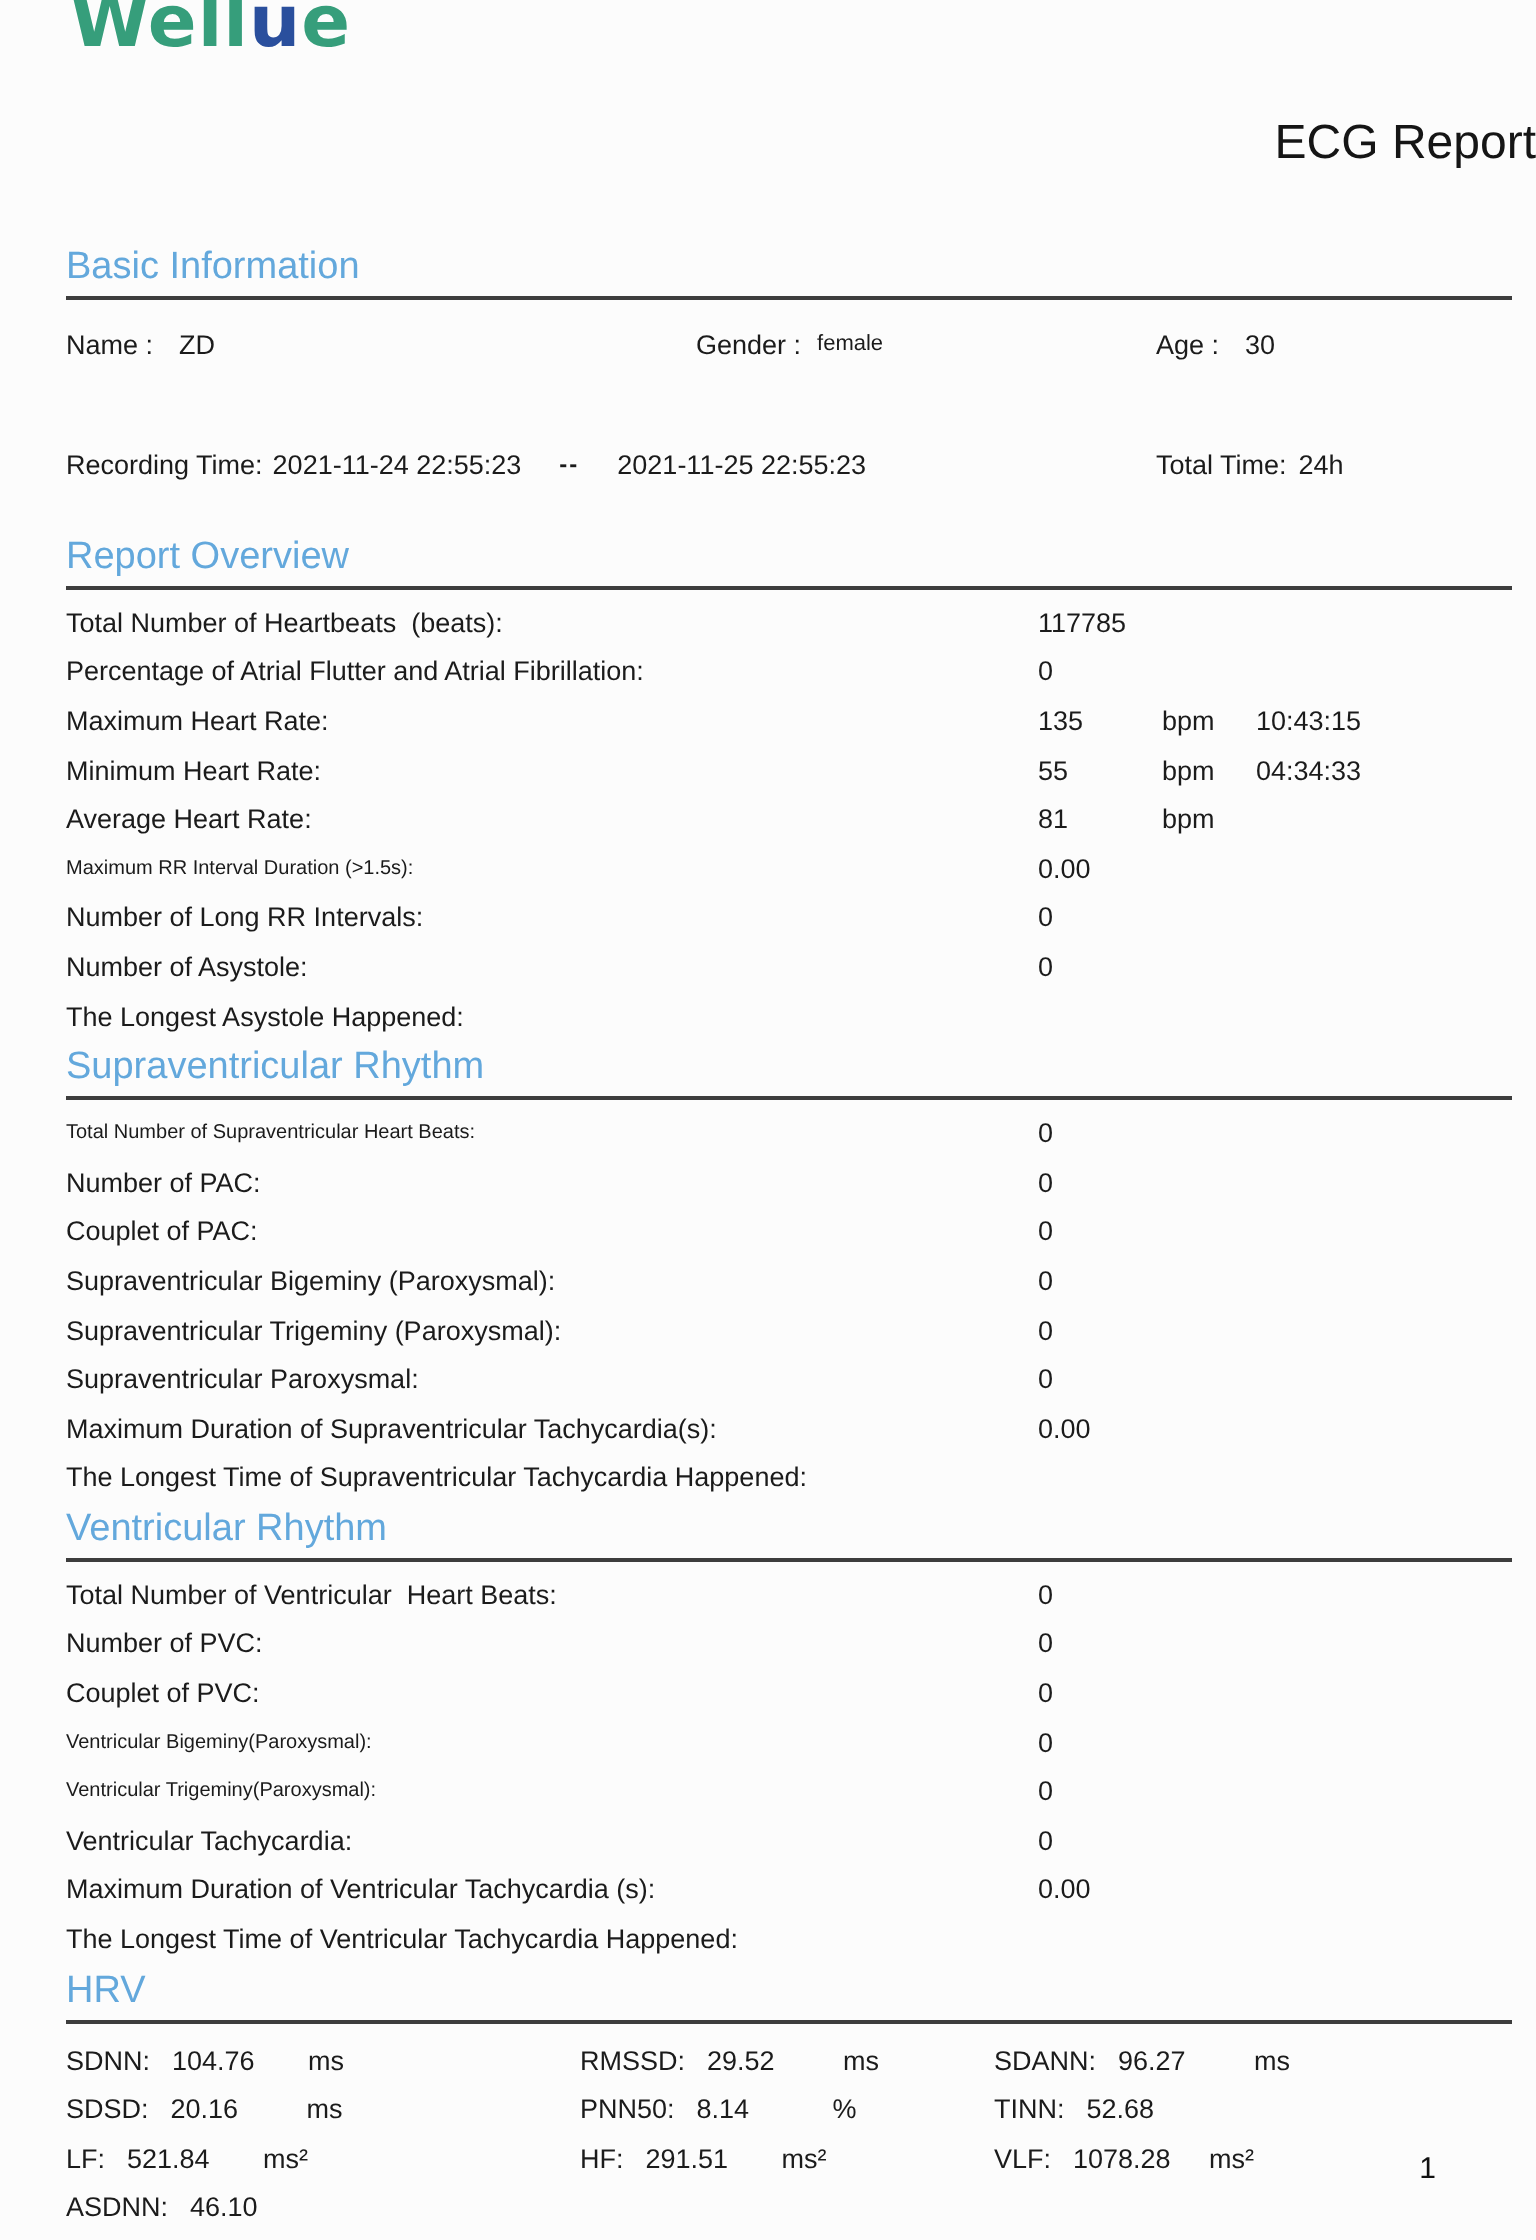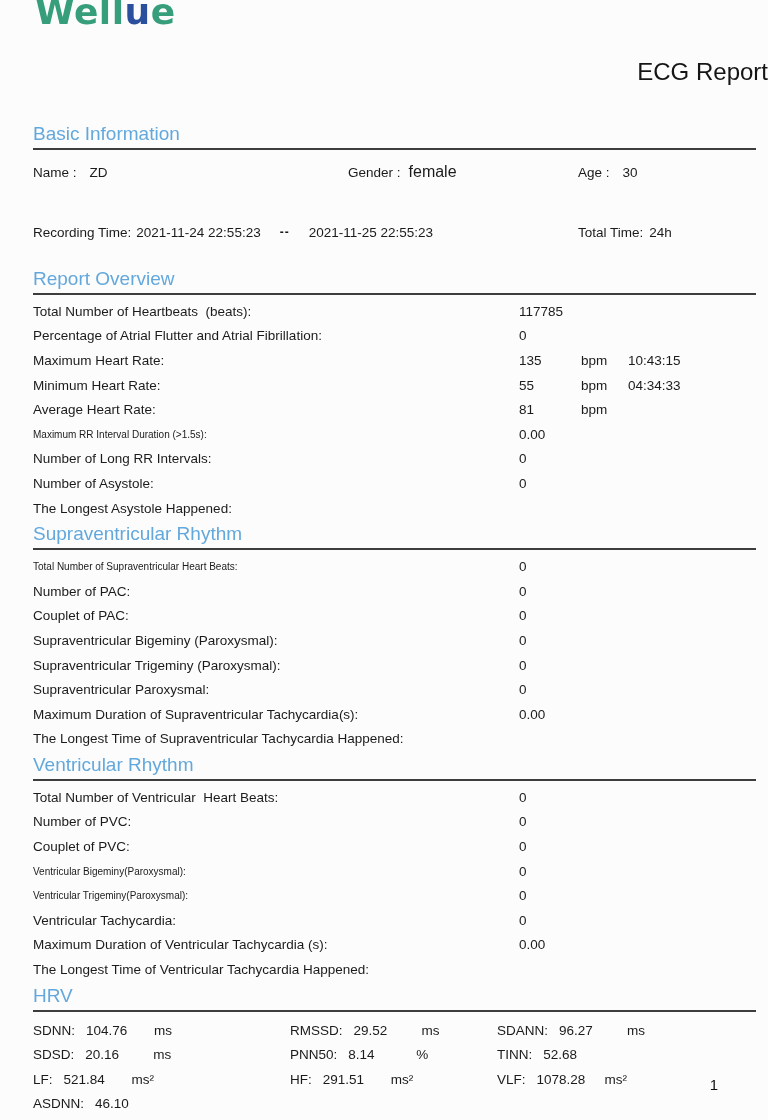--- a/index.html
+++ b/index.html
@@ -40,21 +40,21 @@
   .bi-grid{
     display:grid;
     grid-template-columns:287px 202px auto;
     padding:6px 0 9px 0;
     font-size:13.5px;
     gap:28px;
   }
   .bi-cell{height:32px;display:flex;align-items:center;}
   .bi-cell.span2{grid-column:1 / span 2;}
   .bi-value{margin-left:13px;}
-  .bi-value.small{font-size:16px;margin-left:8px;}
+  .bi-value.small{font-size:11px;margin-left:8px;}
   .bi-value.tight{margin-left:6px;}
   .bi-date{margin-left:5px;}
   .bi-sep{margin:0 19px;font-weight:700;font-size:12px;letter-spacing:1px;}
 
   
   .data-row{display:flex;align-items:center;height:24.6px;font-size:13.5px;}
   .data-row .lbl{width:486px;flex:none;}
   .data-row .lbl.small{font-size:10px;}
   .data-row .val{min-width:35px;}
   .data-row .unit{min-width:47px;padding-left:27px;}

